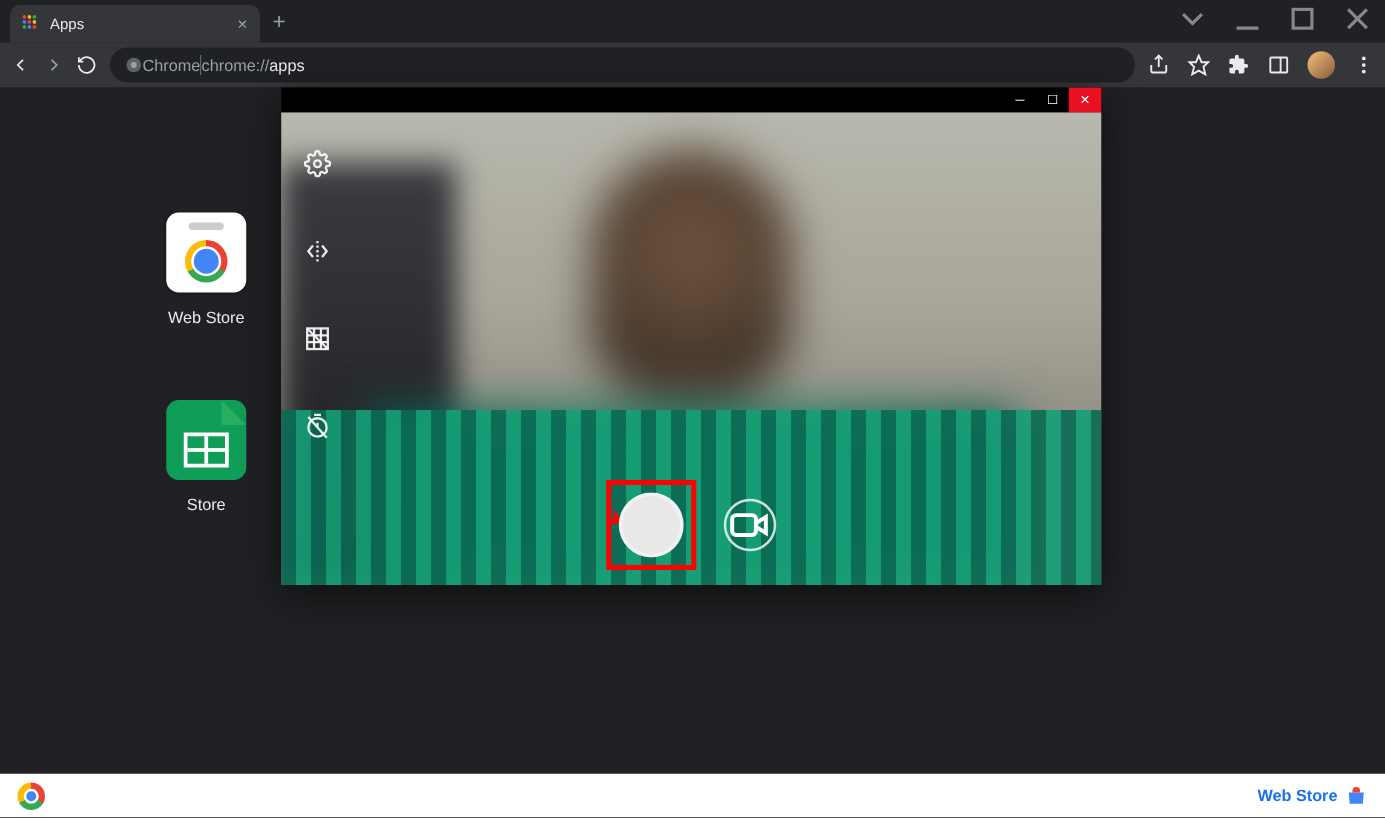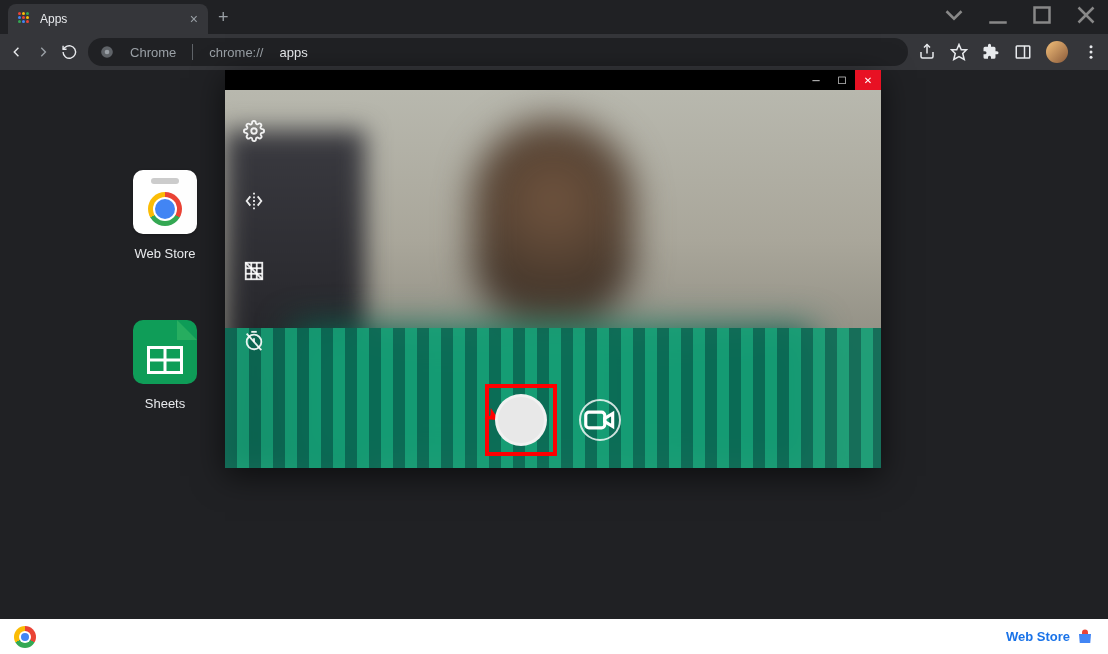--- a/index.html
+++ b/index.html
@@ -13,21 +13,21 @@
 .tab-close { margin-left:auto; color:#9aa0a6; font-size:14px; cursor:pointer; }
 .newtab { color:#9aa0a6; font-size:18px; margin-left:10px; margin-bottom:6px; cursor:pointer; }
 
 .win-controls { position:absolute; top:0; right:0; display:flex; }
 .win-controls div { width:44px; height:30px; display:flex; align-items:center; justify-content:center; color:#c8c8c8; font-size:12px; }
 
 
 .toolbar { height:36px; background:#35363a; display:flex; align-items:center; padding:0 8px; gap:10px; }
 .nav-btn { color:#9aa0a6; width:24px; height:24px; display:flex; align-items:center; justify-content:center; cursor:pointer; }
 .nav-btn.active { color:#e8eaed; }
-.addr { flex:0 0 auto; display:flex; align-items:center; background:#202124; border-radius:14px; height:28px; padding:0 12px; color:#9aa0a6; font-size:13px; gap:16px; width:820px; }
+.addr { flex:0 0 auto; display:flex; align-items:center; background:#202124; border-radius:14px; height:28px; padding:0 12px; color:#9aa0a6; font-size:13px; gap:0; width:820px; }
 .addr .divider { width:1px; height:16px; background:#5f6368; }
 .addr .bold { color:#e8eaed; }
 .icon-right { margin-left:auto; display:flex; gap:14px; align-items:center; color:#e8eaed; }
 .icon-right > * { cursor:pointer; width:18px; height:18px; display:flex; align-items:center; justify-content:center; }
 .avatar { width:22px; height:22px; border-radius:50%; background:linear-gradient(135deg,#f4c07a,#8a5a3a); }
 
 
 .content { position:relative; background:#202124; height:545px; }
 
 .app-tile { position:absolute; width:120px; text-align:center; color:#e8eaed; font-size:13px; cursor:pointer; }
@@ -190,21 +190,21 @@
     <div class="iconbox webstore-icon">
       <div class="chrome-logo" style="width:34px;height:34px;margin-top:14px"></div>
     </div>
     <div>Web Store</div>
   </div>
 
   <div class="app-tile" style="left:105px; top:250px;">
     <div class="iconbox sheets-icon">
       <div class="sheets-grid"></div>
     </div>
-    <div>Sheets</div>
+    <div>Store</div>
   </div>
 
 
   <div class="camera-window">
     <div class="camera-titlebar">
       <div>─</div>
       <div>☐</div>
       <div class="close">✕</div>
     </div>
     <div class="camera-view">

